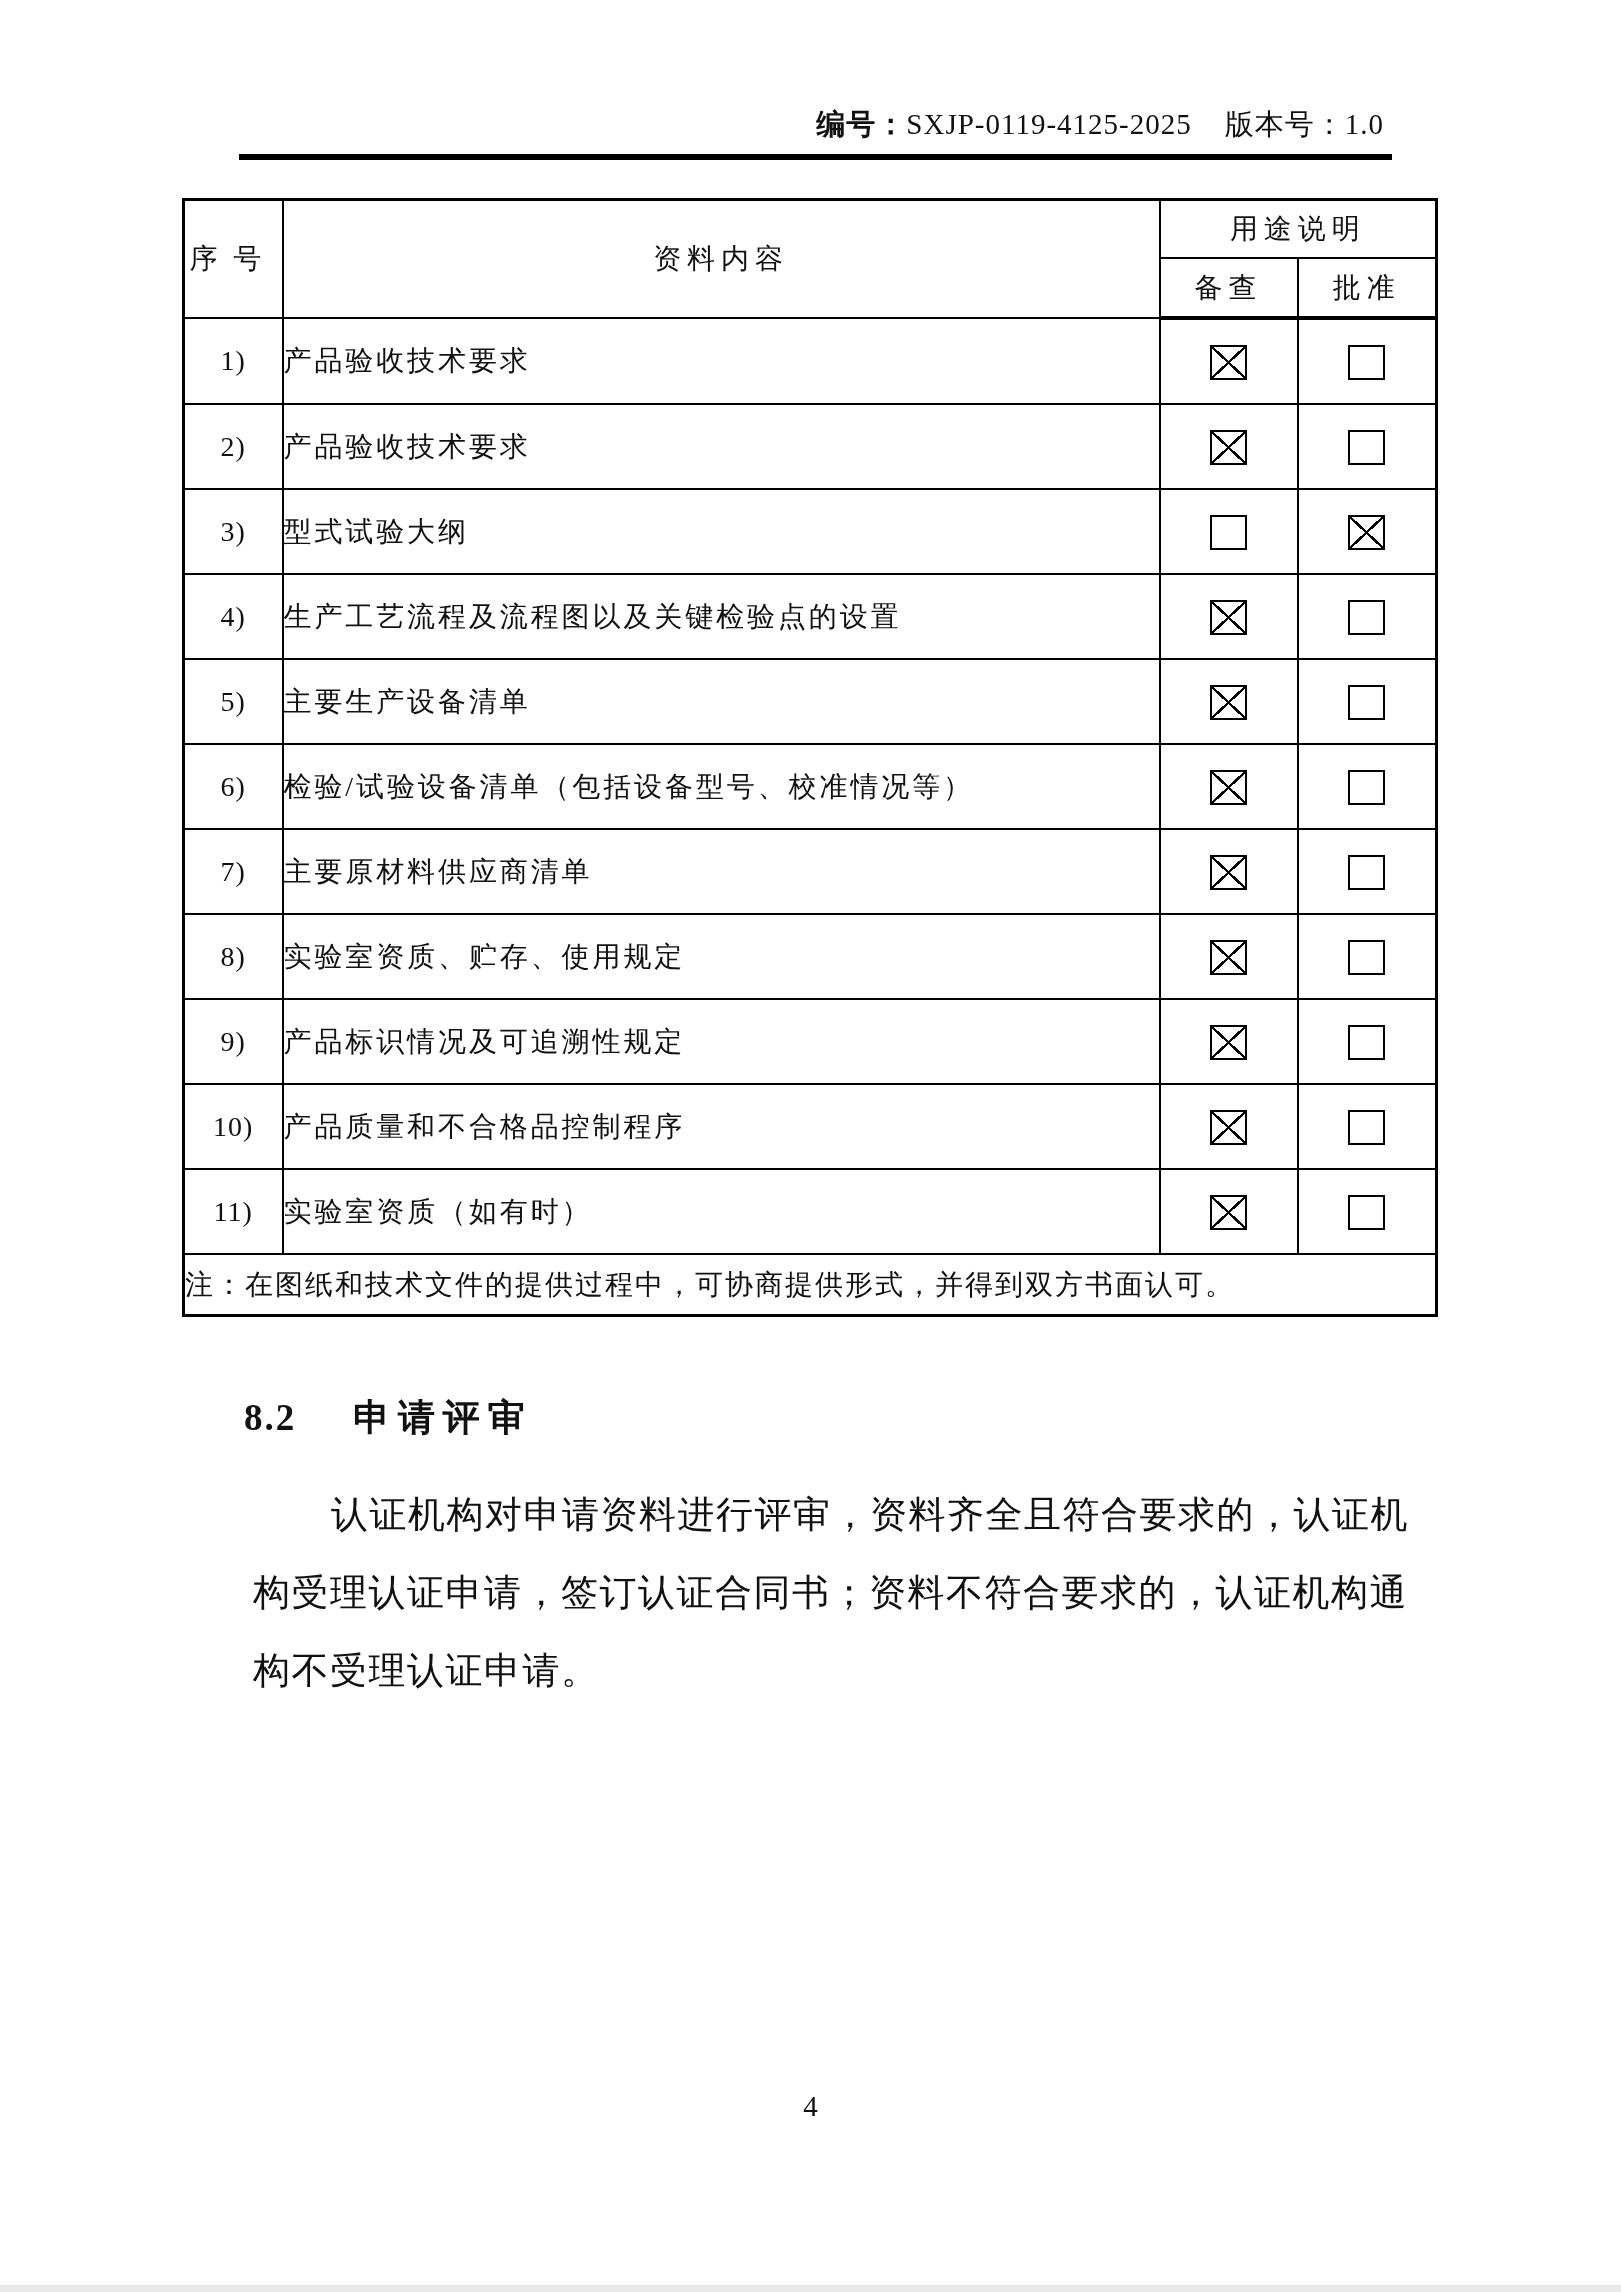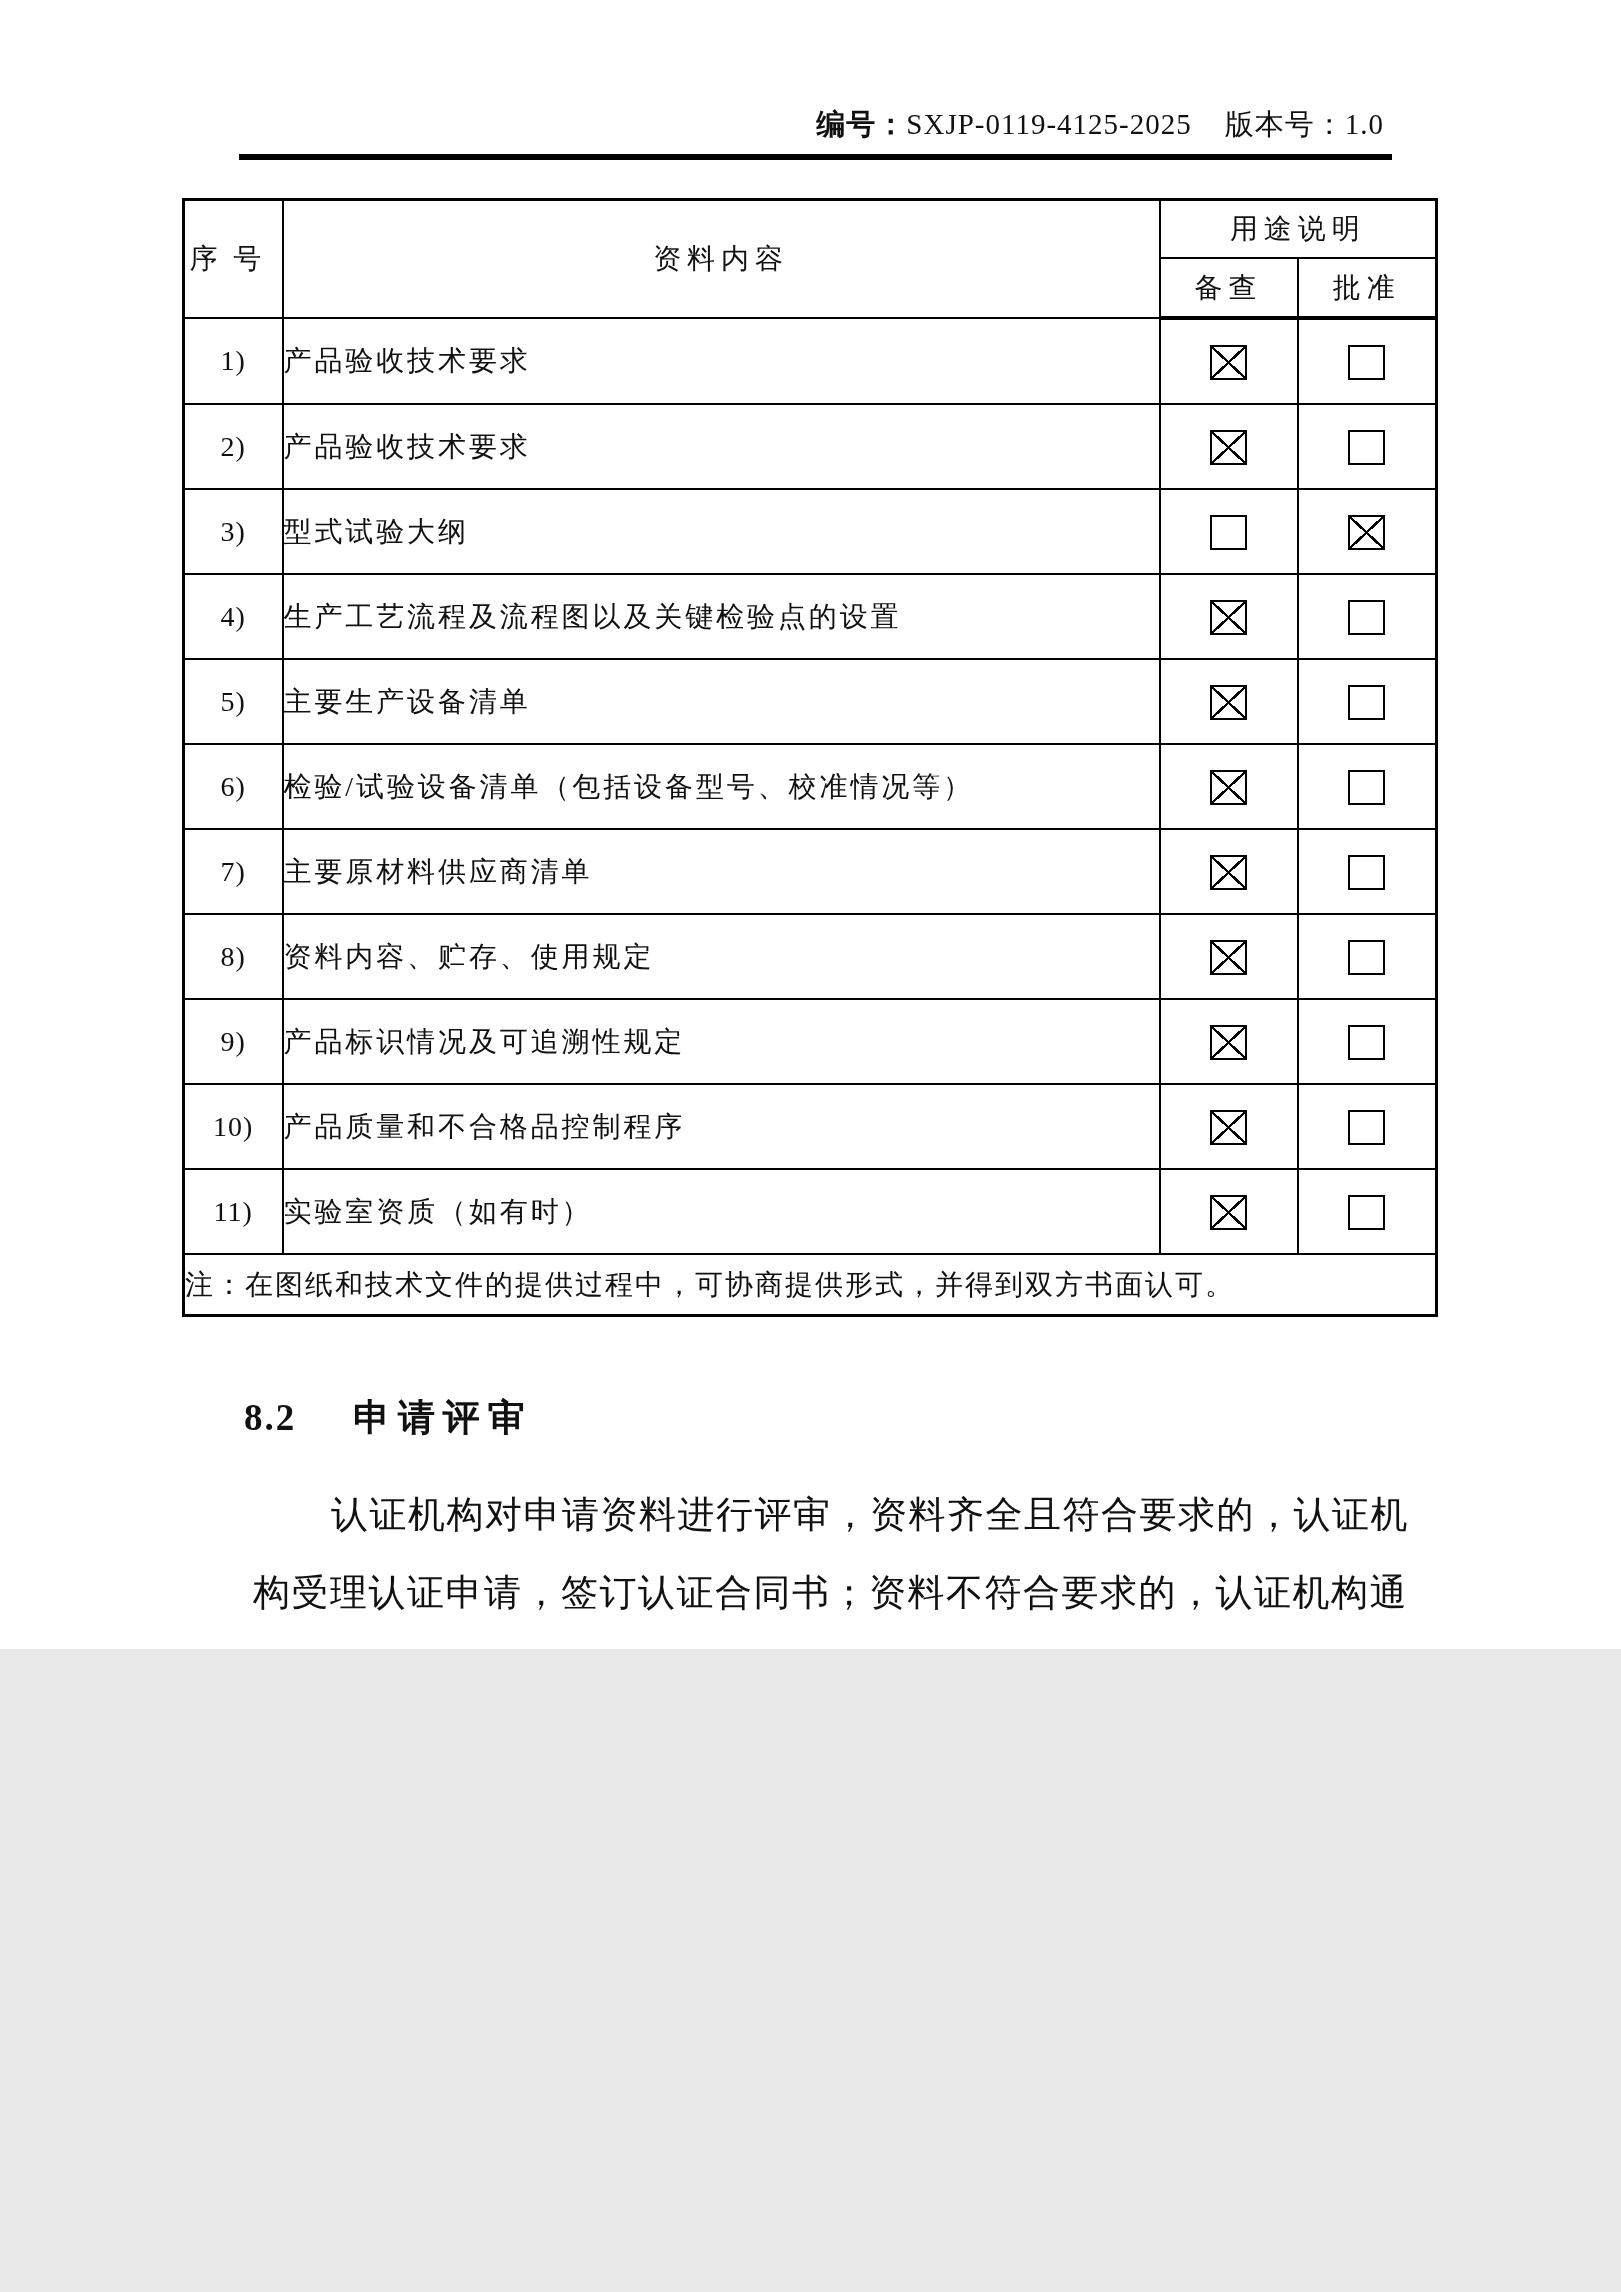--- a/index.html
+++ b/index.html
@@ -3,21 +3,21 @@
 <meta charset="utf-8">
 <style>
   html, body {
     margin: 0;
     padding: 0;
     background: #e8e8e8;
   }
   .page {
     position: relative;
     width: 1621px;
-    height: 1649px;
+    height: 2285px;
     background: #ffffff;
     font-family: "Liberation Serif", "DejaVu Serif", serif;
     color: #111111;
     overflow: hidden;
   }
 
   
   .doc-header {
     position: absolute;
     top: 104px;
@@ -207,21 +207,21 @@
 
     <tr class="drow">
       <td class="cell-no">7)</td>
       <td class="cell-content">主要原材料供应商清单</td>
       <td class="cell-center"><span class="checkbox checked"></span></td>
       <td class="cell-center"><span class="checkbox"></span></td>
     </tr>
 
     <tr class="drow">
       <td class="cell-no">8)</td>
-      <td class="cell-content">资料内容、贮存、使用规定</td>
+      <td class="cell-content">实验室资质、贮存、使用规定</td>
       <td class="cell-center"><span class="checkbox checked"></span></td>
       <td class="cell-center"><span class="checkbox"></span></td>
     </tr>
 
     <tr class="drow">
       <td class="cell-no">9)</td>
       <td class="cell-content">产品标识情况及可追溯性规定</td>
       <td class="cell-center"><span class="checkbox checked"></span></td>
       <td class="cell-center"><span class="checkbox"></span></td>
     </tr>

